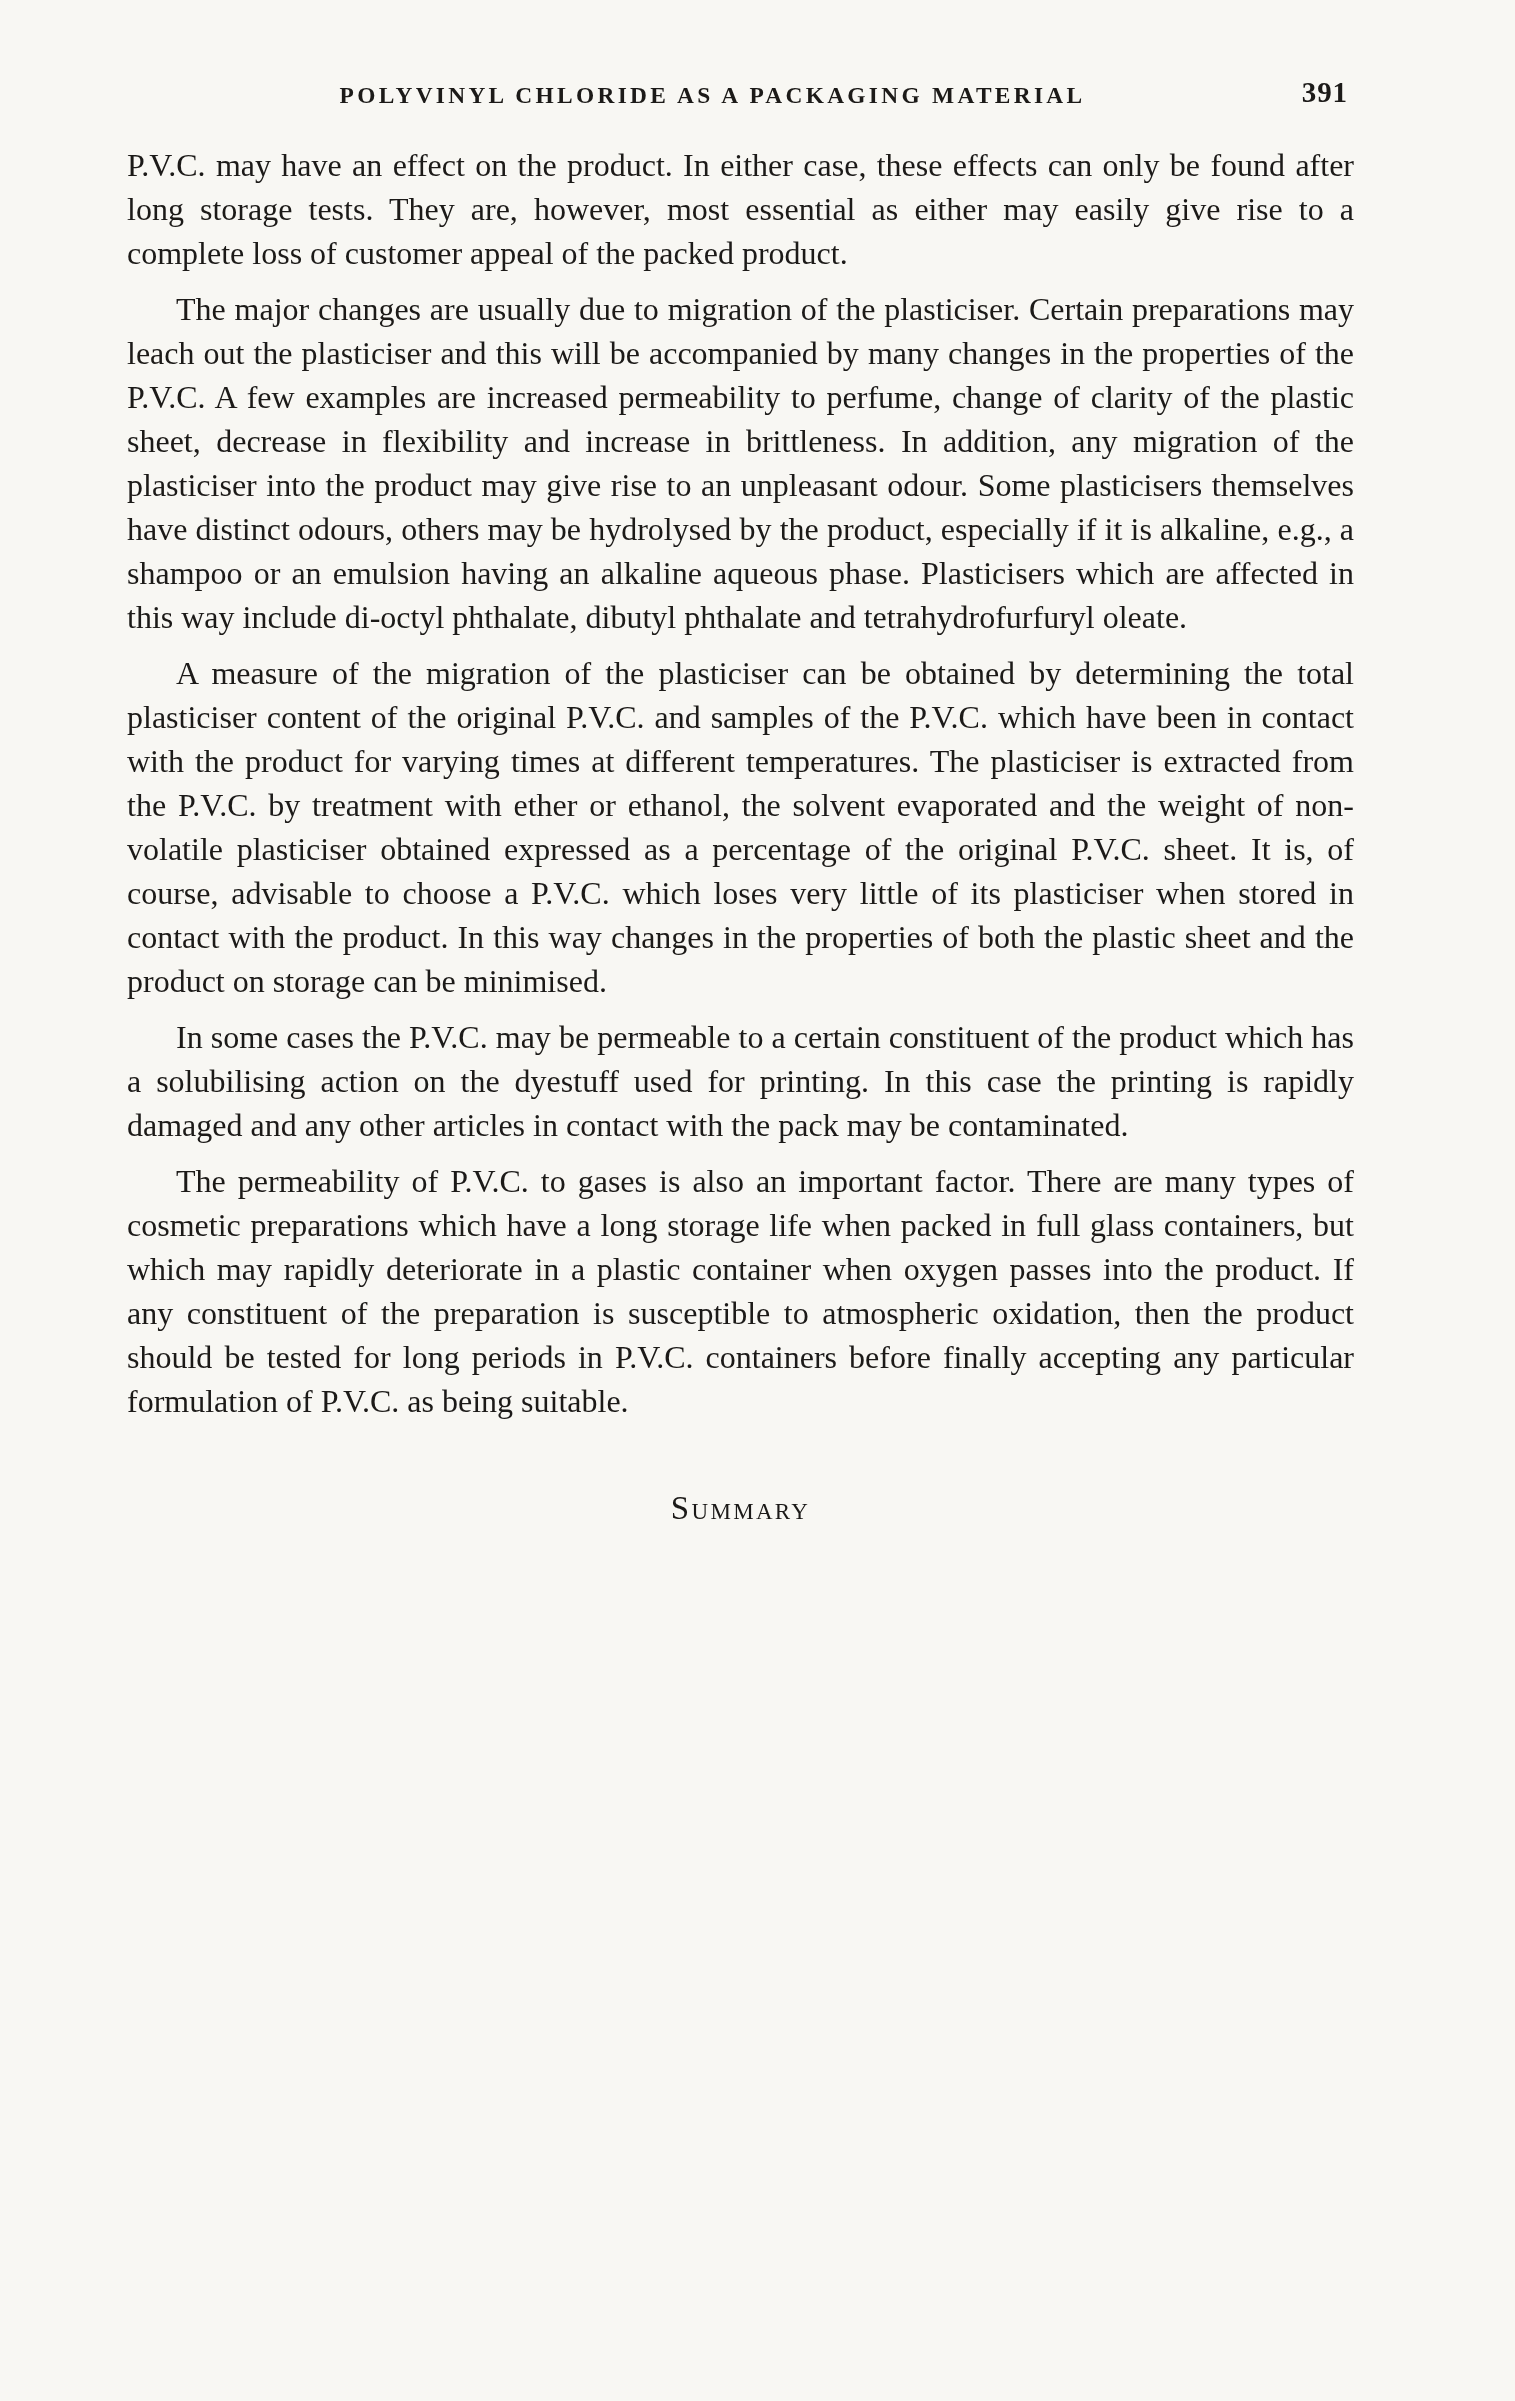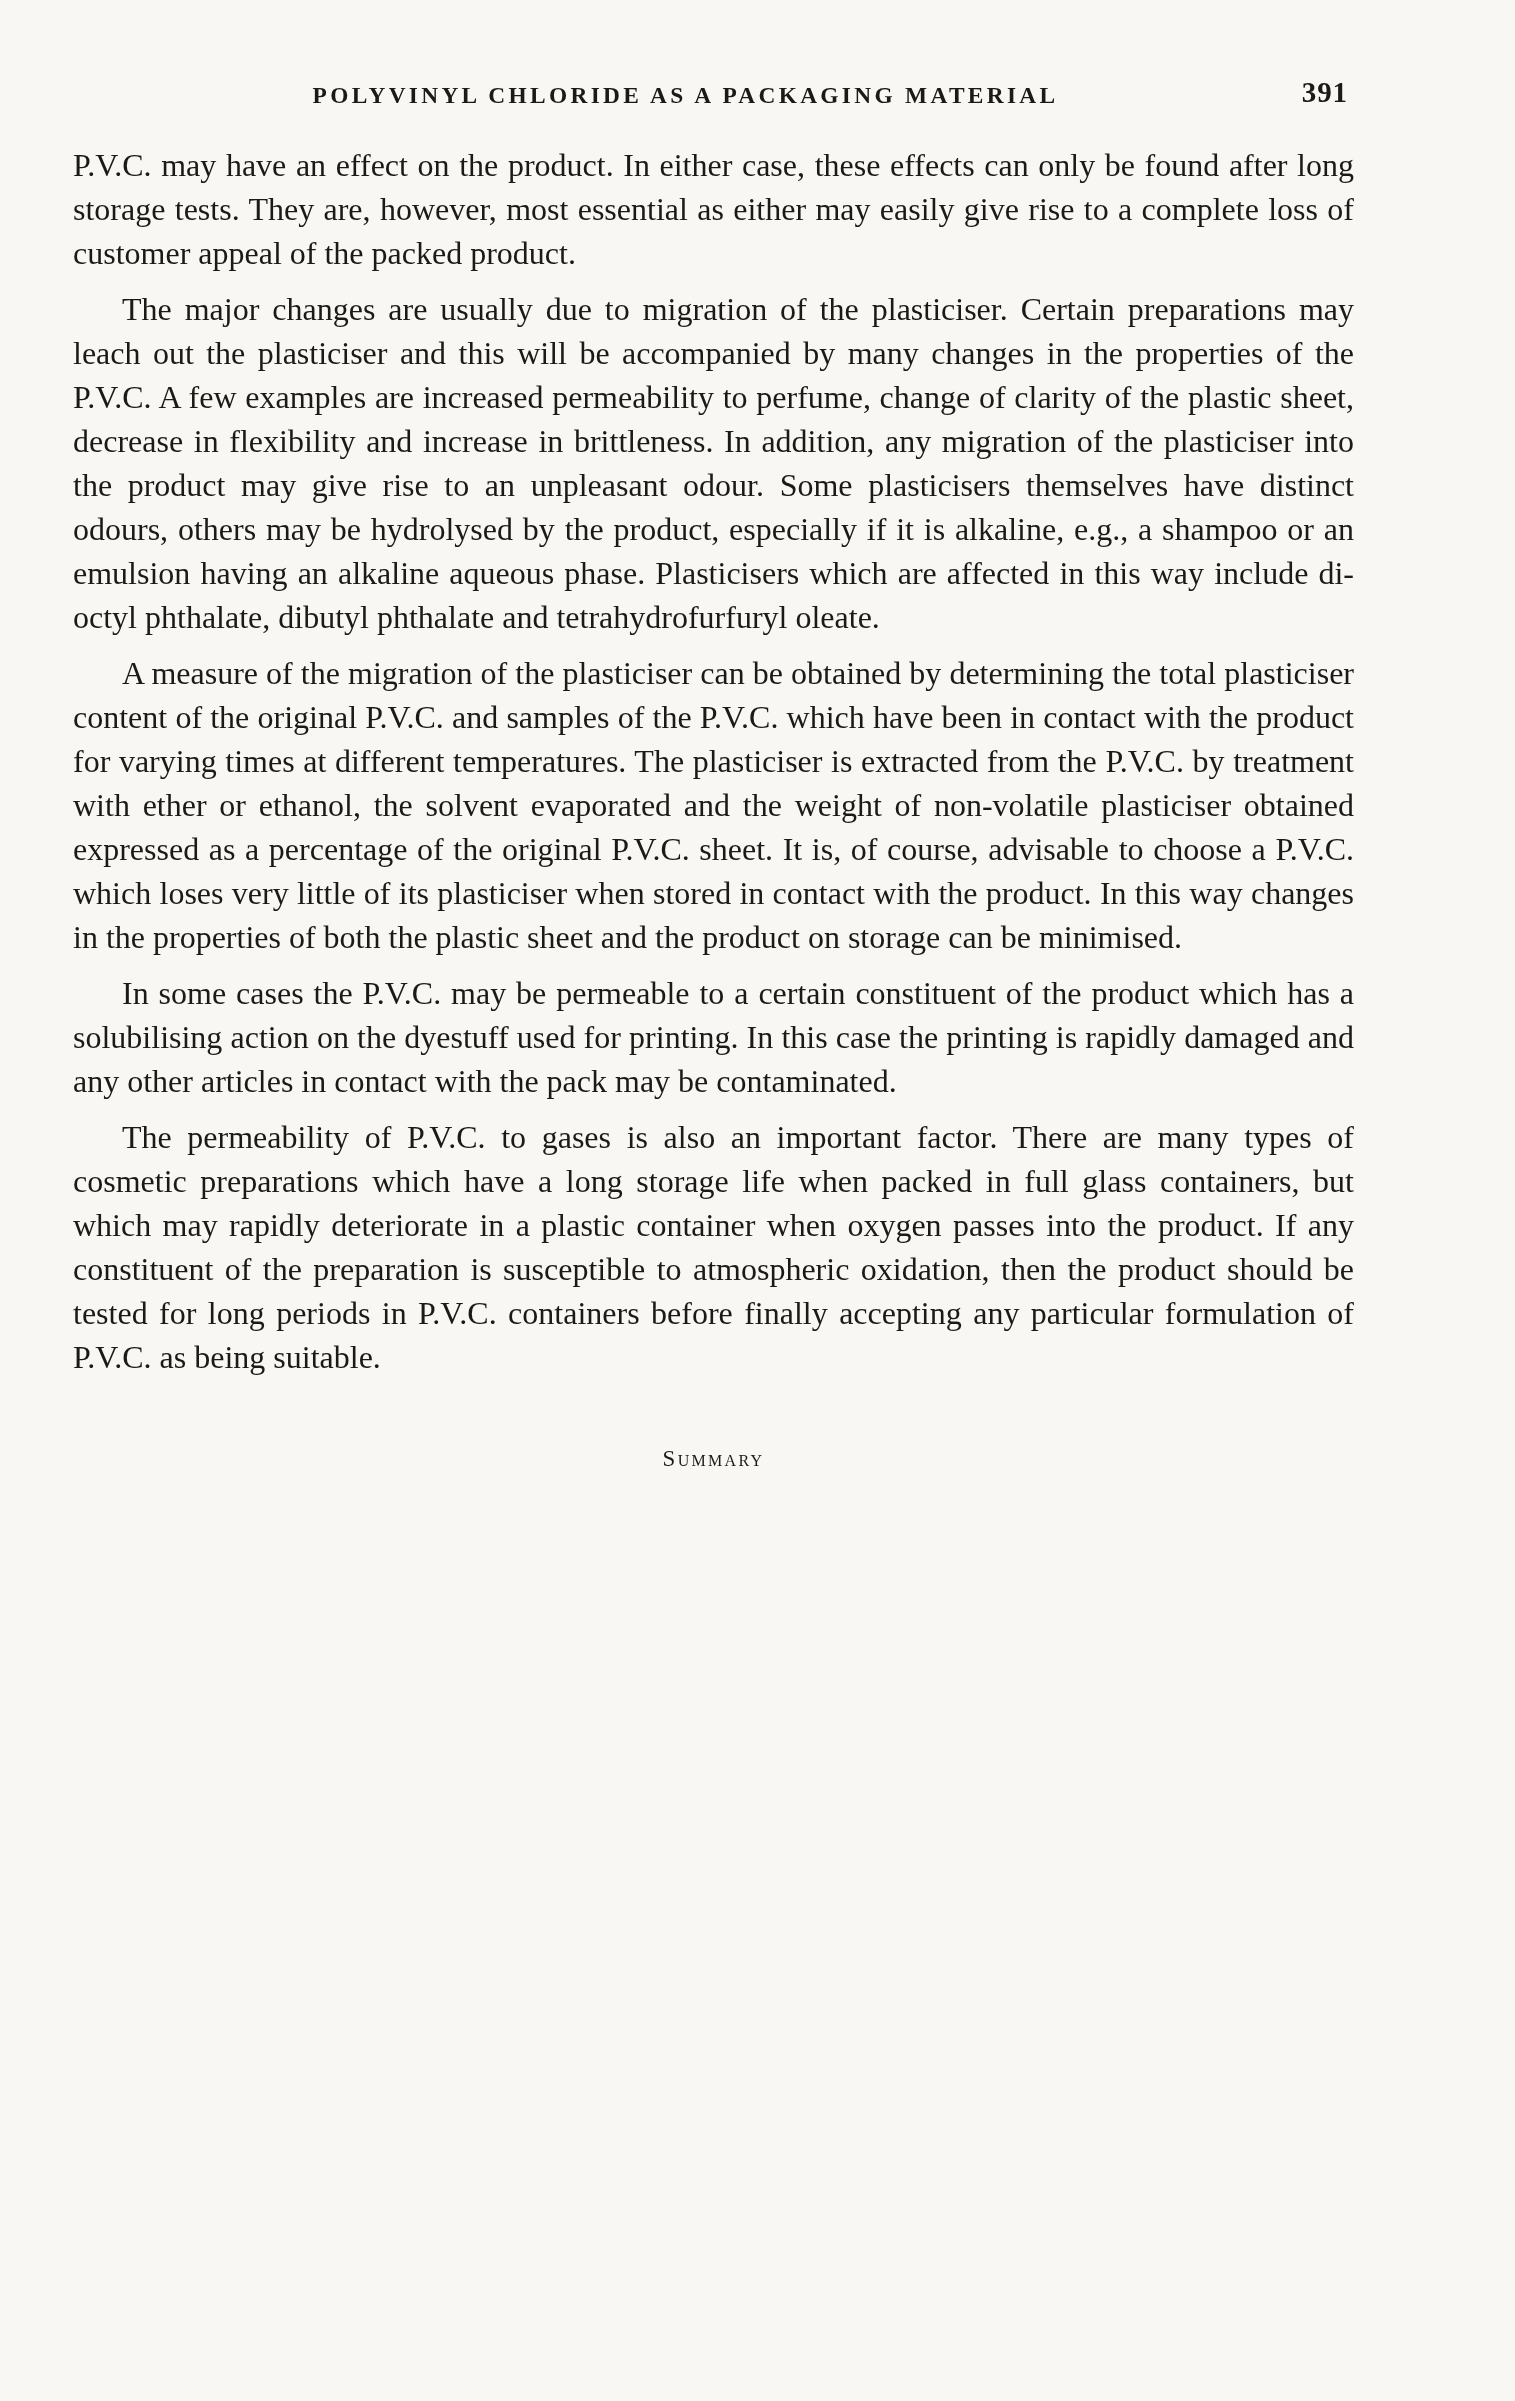--- a/index.html
+++ b/index.html
@@ -9,21 +9,21 @@
   }
   .page {
     position: relative;
     width: 1516px;
     height: 2401px;
     margin: 0 auto;
     background: #f8f7f3;
     color: #1c1a18;
     font-family: "Liberation Serif", "DejaVu Serif", serif;
     box-sizing: border-box;
-    padding: 82px 150px 0 61px;
+    padding: 82px 150px 0 115px;
     overflow: hidden;
   }
   .running-header {
     position: relative;
     height: 37px;
     margin-bottom: 24px;
   }
   .running-header .title {
     display: block;
     text-align: center;
@@ -48,21 +48,21 @@
     text-align: justify;
     hyphens: none;
   }
   .body-text p.indent {
     text-indent: 49px;
   }
   .summary-heading {
     margin-top: 67px;
     margin-bottom: 41px;
     text-align: center;
-    font-size: 23px;
+    font-size: 33px;
     font-variant: small-caps;
     letter-spacing: 2.3px;
     font-weight: 400;
   }
   .list-item {
     margin-top: 24px;
     padding-left: 49px;
     font-size: 32px;
     line-height: 44px;
   }

